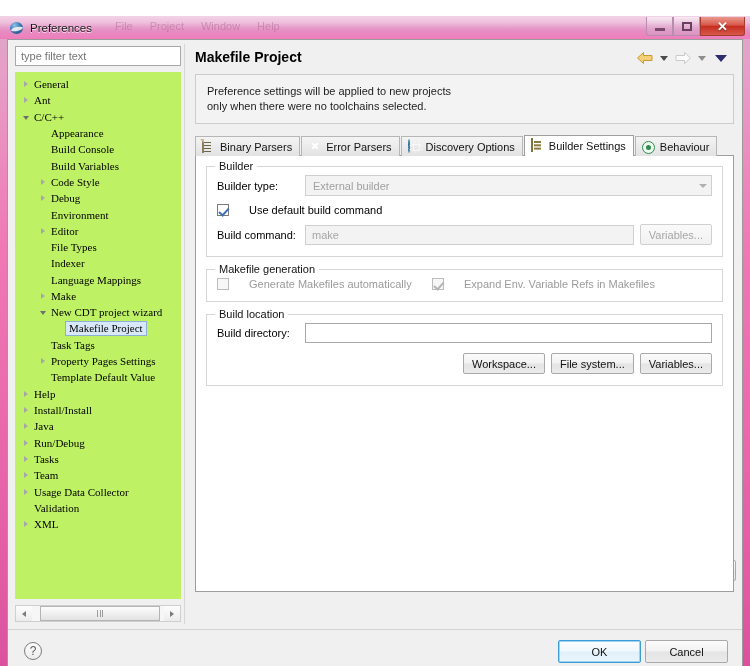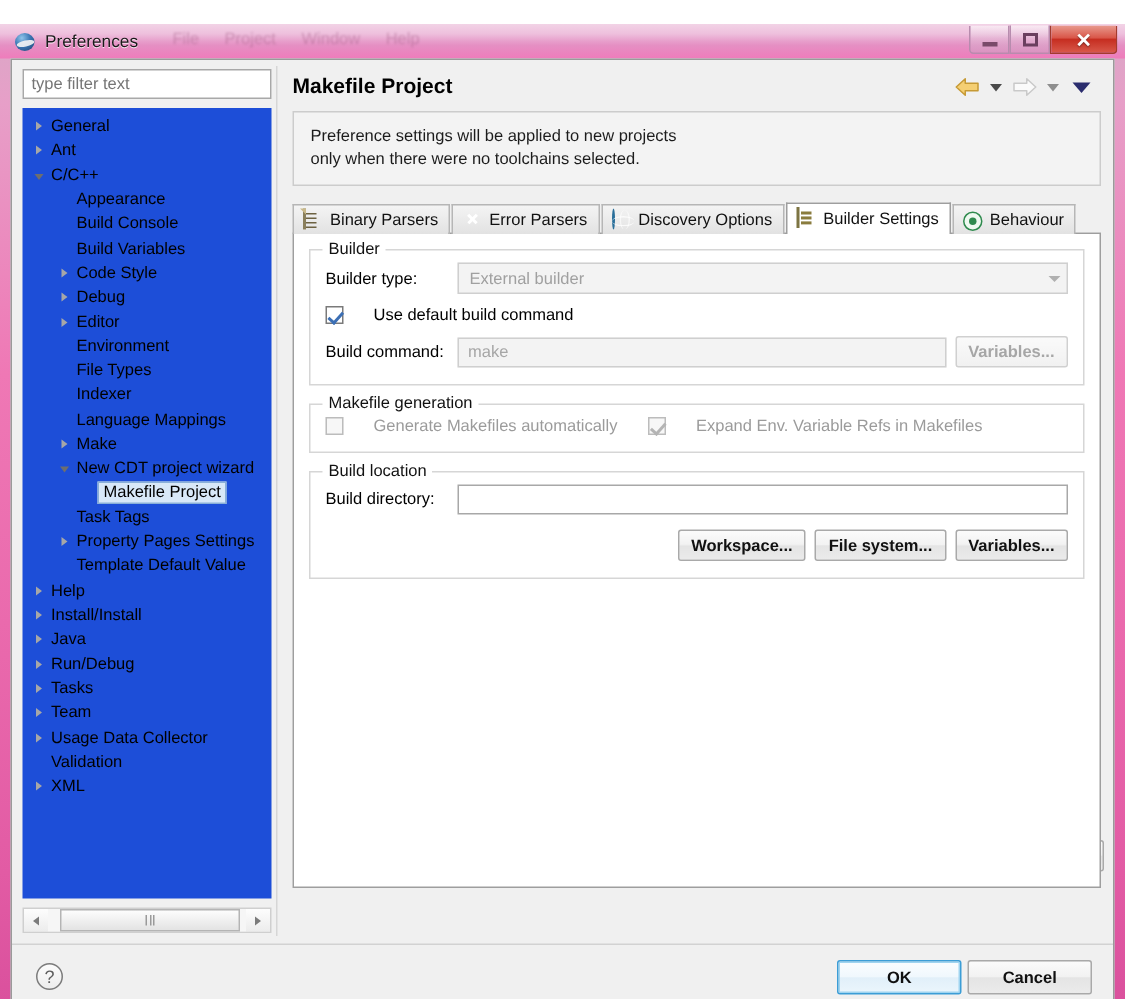--- a/index.html
+++ b/index.html
@@ -122,23 +122,24 @@
     background: #fff;
     padding: 0 5px;
     font-size: 11px;
     color: #8a8a8a;
     line-height: 18px;
     font-family: "Liberation Sans", sans-serif;
     outline: none;
   }
   .tree-wrap {
     position: absolute; left: 0; top: 26px; right: 0; bottom: 23px;
-    background: #1d4ed8;
+    background: #bef264;
     border: none;
     overflow: hidden;
+    font-family: Liberation Serif, serif;
   }
   .tree {
     padding: 4px 0 0 0;
   }
   .tnode {
     display: flex; align-items: center;
     height: 16.3px;
     font-size: 11px;
     white-space: nowrap;
     color: #000;
@@ -403,21 +404,20 @@
     height: 21px; min-width: 62px;
     padding: 0 8px;
     font-size: 11px;
     border: 1px solid #a9a9a9;
     border-radius: 2px;
     background: linear-gradient(to bottom,#fbfbfb 0%,#f2f2f2 48%,#e4e4e4 52%,#ebebeb 100%);
     color: #111;
     display: inline-flex; align-items: center; justify-content: center;
     font-family: "Liberation Sans", sans-serif;
     white-space: nowrap;
-    font-weight: bold;
   }
   .btn.disabled { color: #a6a6a6; border-color: #d0d0d0;
     background: linear-gradient(to bottom,#fafafa,#f1f1f1); }
   .btn.sm { min-width: 0; margin-left: 6px; }
 
   
   .chk { display: flex; align-items: center; font-size: 11px; gap: 20px; }
   .cbox {
     width: 12px; height: 12px;
     border: 1px solid #7a7a7a;
@@ -549,28 +549,28 @@
                 </span>
                 <span class="tlabel">Code Style</span>
               </div>
               <div class="tnode" style="padding-left: 21px;">
                 <span class="arrow collapsed">
                   <i></i>
                 </span>
                 <span class="tlabel">Debug</span>
               </div>
               <div class="tnode" style="padding-left: 21px;">
+                <span class="arrow"></span>
+                <span class="tlabel">Environment</span>
+              </div>
+              <div class="tnode" style="padding-left: 21px;">
                 <span class="arrow collapsed">
                   <i></i>
                 </span>
                 <span class="tlabel">Editor</span>
-              </div>
-              <div class="tnode" style="padding-left: 21px;">
-                <span class="arrow"></span>
-                <span class="tlabel">Environment</span>
               </div>
               <div class="tnode" style="padding-left: 21px;">
                 <span class="arrow"></span>
                 <span class="tlabel">File Types</span>
               </div>
               <div class="tnode" style="padding-left: 21px;">
                 <span class="arrow"></span>
                 <span class="tlabel">Indexer</span>
               </div>
               <div class="tnode" style="padding-left: 21px;">

